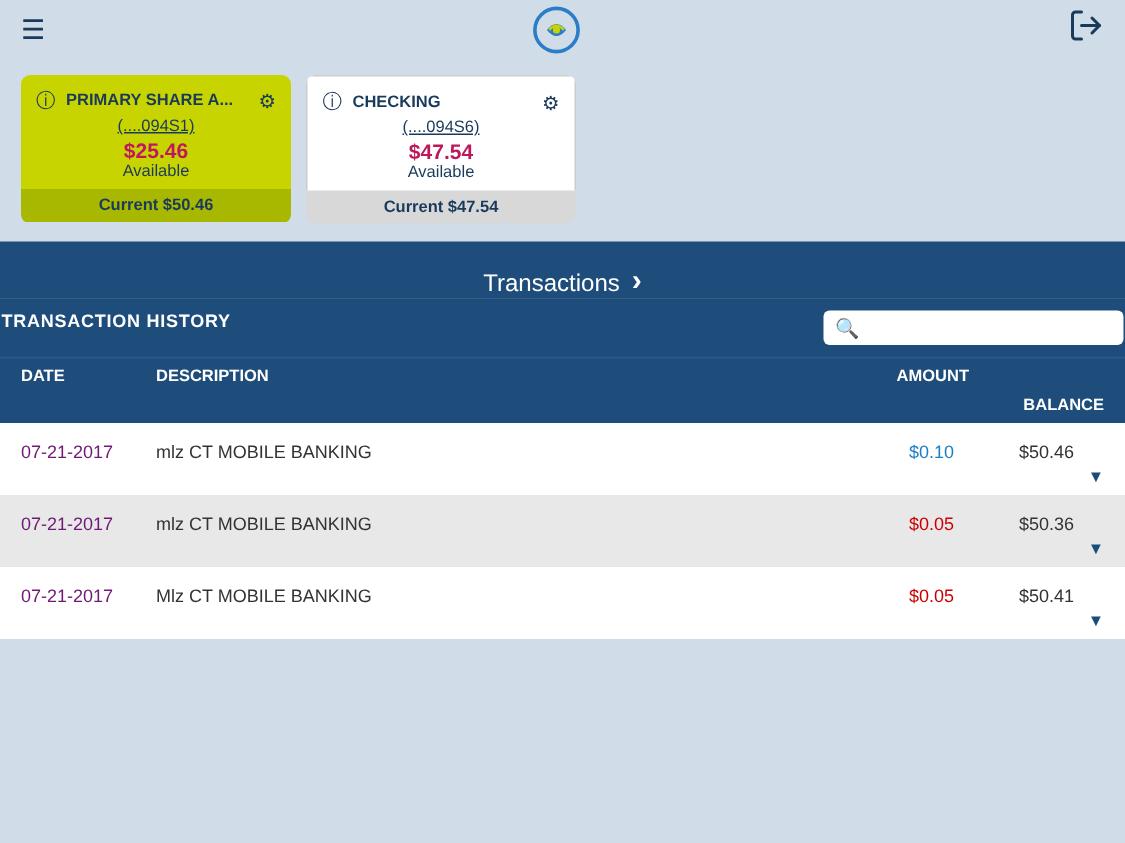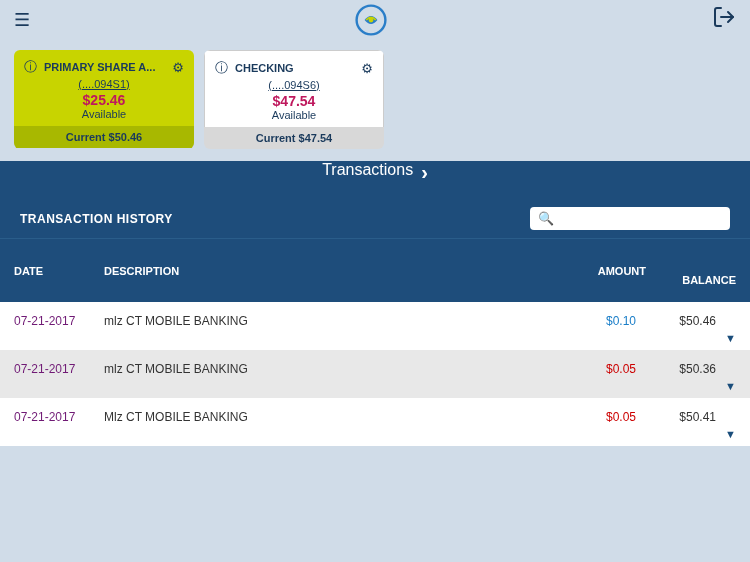--- a/index.html
+++ b/index.html
@@ -113,44 +113,44 @@
     }
     .card-bottom.checking-bottom {
       background: #d8d8d8;
     }
 
     
     .transactions-header {
       background: #1e4d7b;
       height: 38px;
       display: flex;
-      align-items: flex-start;
+      align-items: flex-end;
       justify-content: center;
       gap: 8px;
       cursor: pointer;
     }
     .transactions-header-label {
       color: #ffffff;
       font-size: 16px;
     }
     .transactions-chevron {
       color: #ffffff;
       font-size: 16px;
     }
 
     
     .history-section {
       background: #1e4d7b;
     }
 
     .history-top-bar {
       display: flex;
-      align-items: center;
+      align-items: flex-start;
       justify-content: space-between;
-      padding: 8px 20px;
+      padding: 8px 1px;
       background: #1e4d7b;
       gap: 27px;
     }
     .history-title {
       color: #ffffff;
       font-size: 12px;
       font-weight: bold;
       letter-spacing: 0.5px;
     }
 
@@ -172,23 +172,23 @@
       outline: none;
       font-size: 12px;
       color: #999;
       width: 100%;
       background: transparent;
     }
 
     
     .table-header {
       display: flex;
-      align-items: center;
+      align-items: flex-start;
       background: #1e4d7b;
-      padding: 16px 14px;
+      padding: 6px 14px;
       border-top: 1px solid #2a5d8a;
     }
     .col-date {
       width: 90px;
       font-size: 11px;
       font-weight: bold;
       color: #ffffff;
     }
     .col-desc {
       flex: 1;

